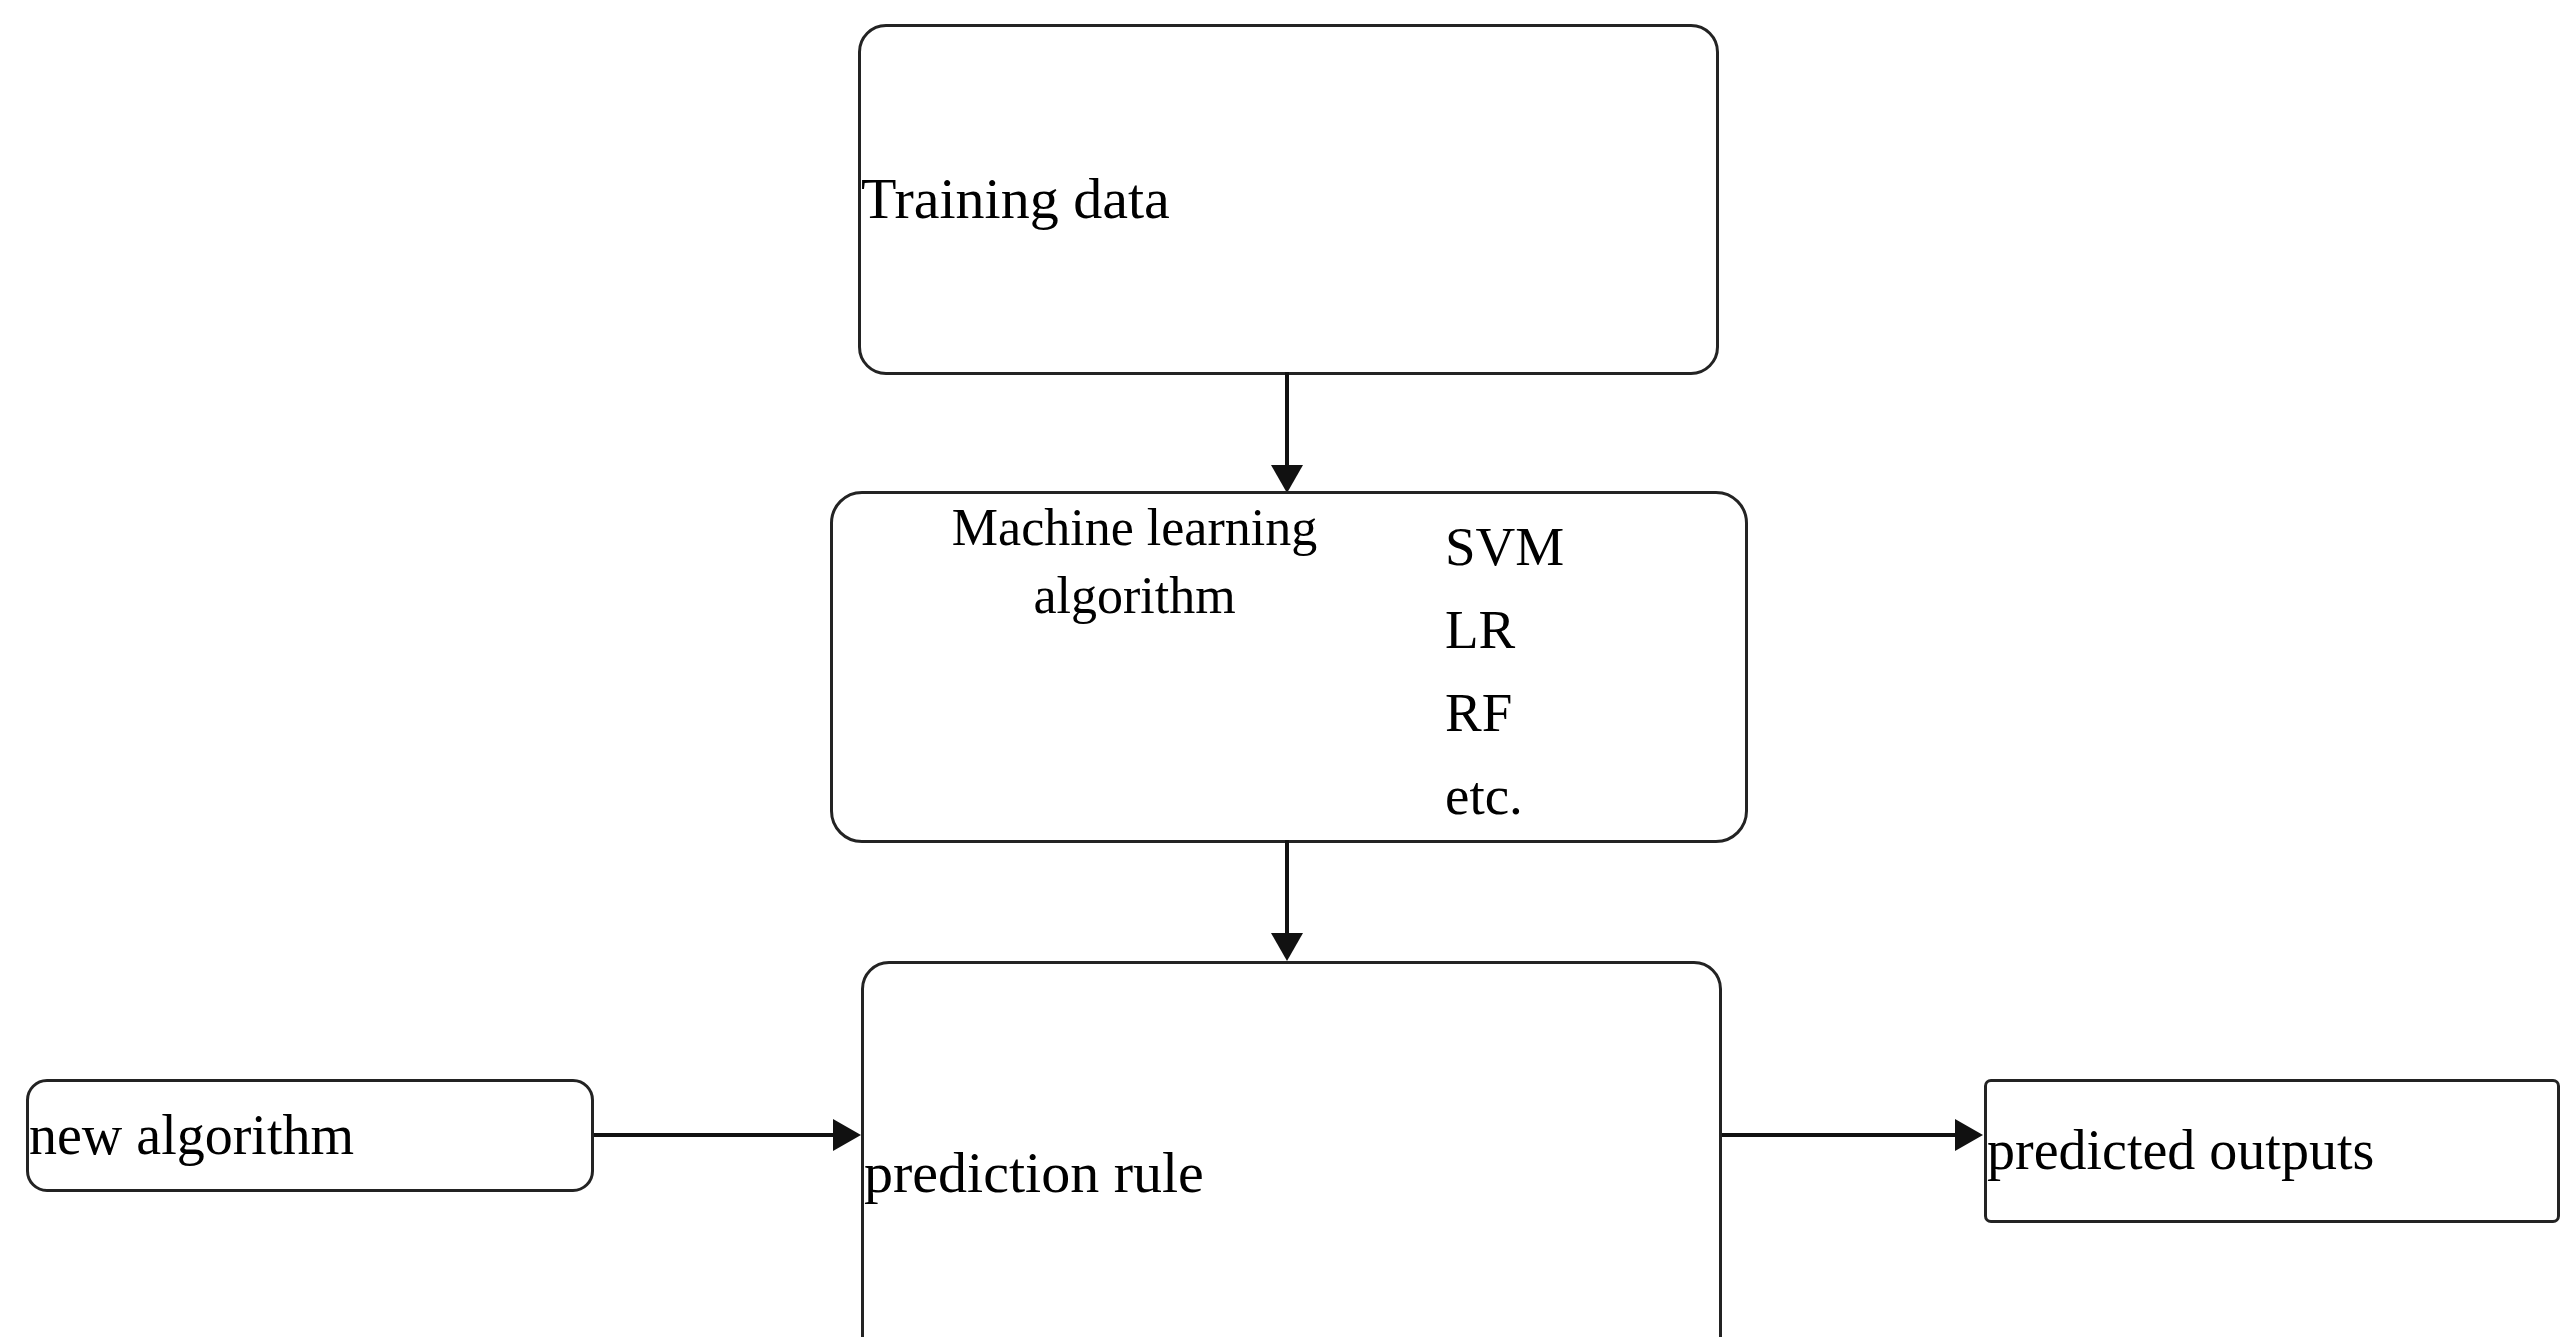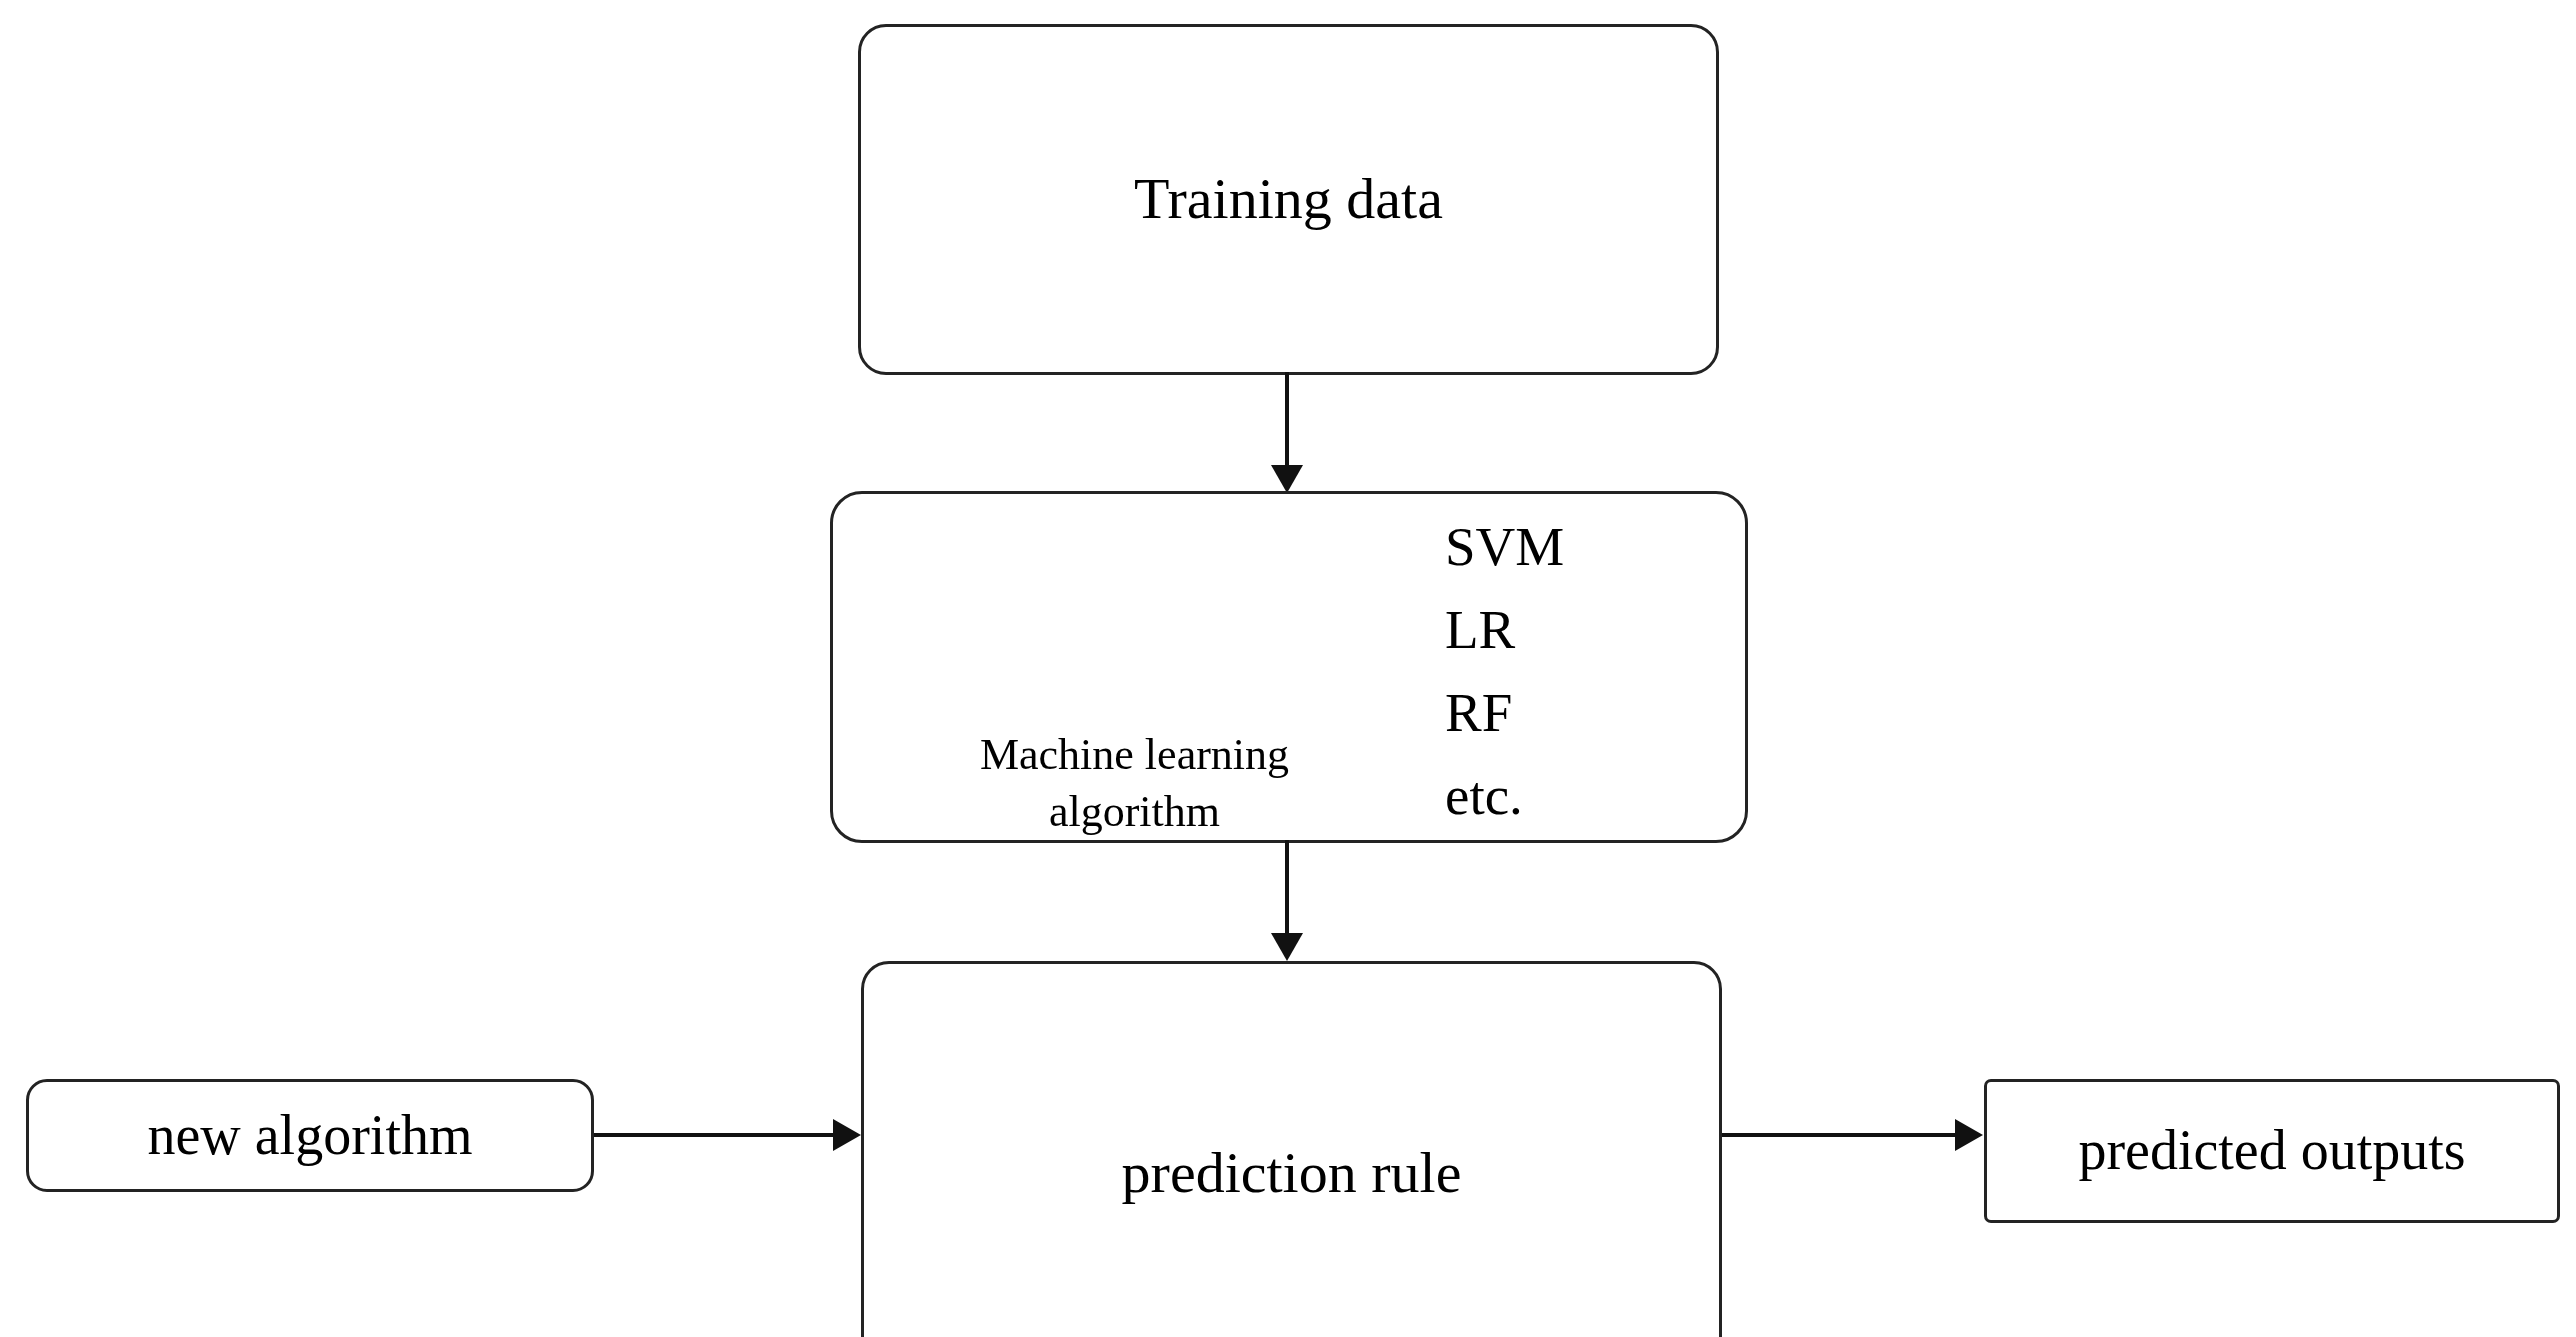--- a/index.html
+++ b/index.html
@@ -17,21 +17,20 @@
     color: #000000;
   }
   .node {
     position: absolute;
     box-sizing: border-box;
     background: #ffffff;
     border: 3.8px solid #232323;
     border-radius: 28px;
     display: flex;
     align-items: center;
-    justify-content: center;
     text-align: center;
     line-height: 1.28;
   }
 
   
   #node-training-data {
     left: 858px;  top: 23.5px;
     width: 861px; height: 351px;
     font-size: 58px;
   }
@@ -62,24 +61,24 @@
   
   .ml-inner {
     display: flex;
     align-items: stretch;
     width: 100%;
     height: 100%;
   }
   .ml-main {
     flex: 0 0 593px;
     display: flex;
-    align-items: flex-end;
+    align-items: flex-start;
     justify-content: center;
     text-align: center;
-    font-size: 44px;
+    font-size: 52px;
     line-height: 1.3;
     padding-left: 10px;
     box-sizing: border-box;
   }
   .ml-list {
     flex: 1 1 auto;
     display: flex;
     flex-direction: column;
     align-items: flex-start;
     justify-content: space-between;

